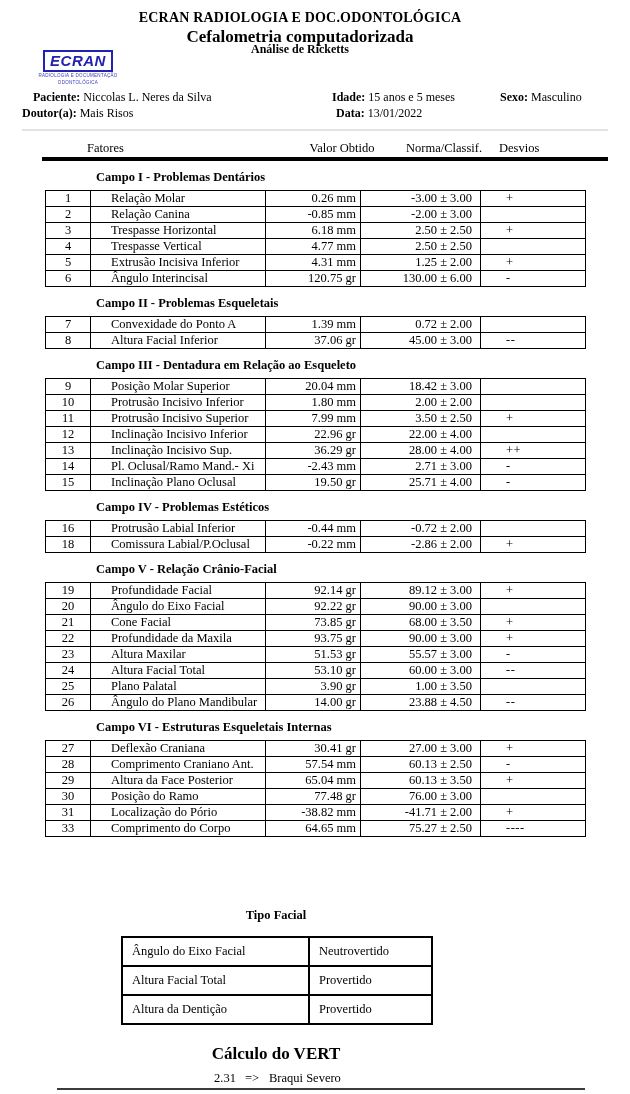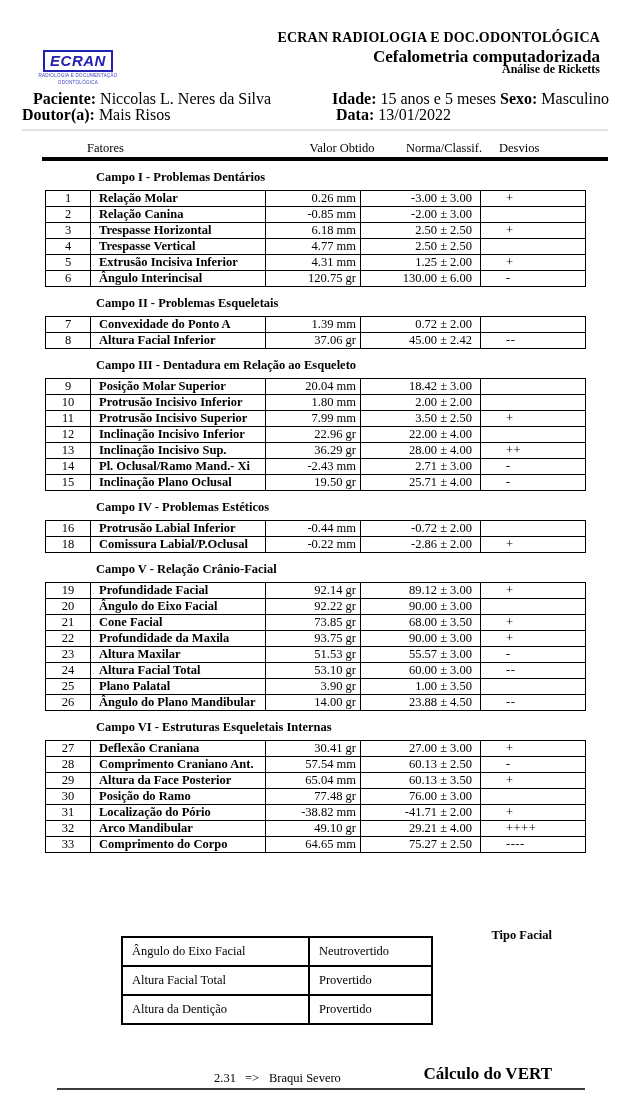--- a/index.html
+++ b/index.html
@@ -1,52 +1,52 @@
 <!DOCTYPE html>
 <html><head>
 <meta charset="utf-8">
 <style>
   html,body { margin:0; padding:0; background:#f2f2f2; }
   .page {
     position:relative; width:630px; height:1094px; margin:0 auto;
     background:#ffffff; overflow:hidden; color:#000;
     font-family:"Liberation Serif", serif;
   }
-  .ctr { position:absolute; left:0; width:600px; text-align:right;margin-top:20px; }
+  .ctr { position:absolute; left:0; width:600px; text-align:center; }
   .title1 { top:10px; font-size:14px; font-weight:bold; letter-spacing:0.2px; }
   .title2 { top:27px; font-size:17px; font-weight:bold; }
   .title3 { top:42px; font-size:12px; font-weight:bold; }
 
   
   .logo { position:absolute; left:35px; top:50px; width:86px; text-align:center; }
   .logo-box {
     display:inline-block; border:2px solid #2222b2; padding:0px 5px 1px 5px;
     font-family:"Liberation Sans", sans-serif; font-weight:bold; font-style:italic;
     font-size:15px; color:#2222b2; letter-spacing:0.5px; line-height:17px;
   }
   .logo-tag { font-family:"Liberation Sans", sans-serif; font-size:4.5px; line-height:5.5px;
     color:#3a3ac0; letter-spacing:0.3px; margin-top:1px; }
 
   
-  .pinfo { position:absolute; font-size:16px; white-space:nowrap; }
+  .pinfo { position:absolute; font-size:12px; white-space:nowrap; }
   .pinfo b { font-weight:bold; }
 
   .faint-rule { position:absolute; top:129px; left:22px; width:586px; height:2px; background:#e2e2e2; }
 
   
   .colhead { position:absolute; top:141px; font-size:12.5px; white-space:nowrap; }
   .thick-rule { position:absolute; top:157px; left:42px; width:566px; height:4px; background:#000; }
 
   
   #sections { position:absolute; top:161px; left:45px; width:540px; }
   .campo-title { font-weight:bold; font-size:12.5px; line-height:15px; margin:9px 0 5px 51px; }
   table.factors { border-collapse:collapse; table-layout:fixed; width:540px; font-size:12.5px; }
   table.factors td { border:1px solid #000; height:15px; line-height:15px; padding-top:0; padding-bottom:0; overflow:hidden; white-space:nowrap; }
   td.num   { text-align:center; }
-  td.fator { padding-left:8px;font-weight:bold; }
+  td.fator { padding-left:20px; }
   td.valor { text-align:right; padding-right:4px; }
   td.norma { text-align:right; padding-right:8px;padding-left:35px; }
   td.desvio{ padding-left:25px; letter-spacing:0.5px; }
 
   
   .tipo-title { top:908px; font-size:12.5px; font-weight:bold; width:552px; }
   table.tipo { position:absolute; top:936px; left:121px; border-collapse:collapse; table-layout:fixed; font-size:12.5px; }
   table.tipo td { border:2px solid #000; height:27px; line-height:27px; padding:0 0 0 9px; white-space:nowrap; overflow:hidden; }
   td.tipo-label { width:176px; }
   td.tipo-value { width:112px; }
@@ -170,21 +170,21 @@
             <td class="num">7</td>
             <td class="fator">Convexidade do Ponto A</td>
             <td class="valor">1.39 mm</td>
             <td class="norma">0.72 ± 2.00</td>
             <td class="desvio"></td>
           </tr>
           <tr>
             <td class="num">8</td>
             <td class="fator">Altura Facial Inferior</td>
             <td class="valor">37.06 gr</td>
-            <td class="norma">45.00 ± 2.42</td>
+            <td class="norma">45.00 ± 3.00</td>
             <td class="desvio">--</td>
           </tr>
         </tbody>
       </table>
       <div class="campo-title">Campo III - Dentadura em Relação ao Esqueleto</div>
       <table class="factors">
         <colgroup>
           <col style="width: 45px;">
           <col style="width: 175px;">
           <col style="width: 95px;">
@@ -374,27 +374,20 @@
             <td class="valor">77.48 gr</td>
             <td class="norma">76.00 ± 3.00</td>
             <td class="desvio"></td>
           </tr>
           <tr>
             <td class="num">31</td>
             <td class="fator">Localização do Pório</td>
             <td class="valor">-38.82 mm</td>
             <td class="norma">-41.71 ± 2.00</td>
             <td class="desvio">+</td>
-          </tr>
-          <tr>
-            <td class="num">32</td>
-            <td class="fator">Arco Mandibular</td>
-            <td class="valor">49.10 gr</td>
-            <td class="norma">29.21 ± 4.00</td>
-            <td class="desvio">++++</td>
           </tr>
           <tr>
             <td class="num">33</td>
             <td class="fator">Comprimento do Corpo</td>
             <td class="valor">64.65 mm</td>
             <td class="norma">75.27 ± 2.50</td>
             <td class="desvio">----</td>
           </tr>
         </tbody>
       </table>

